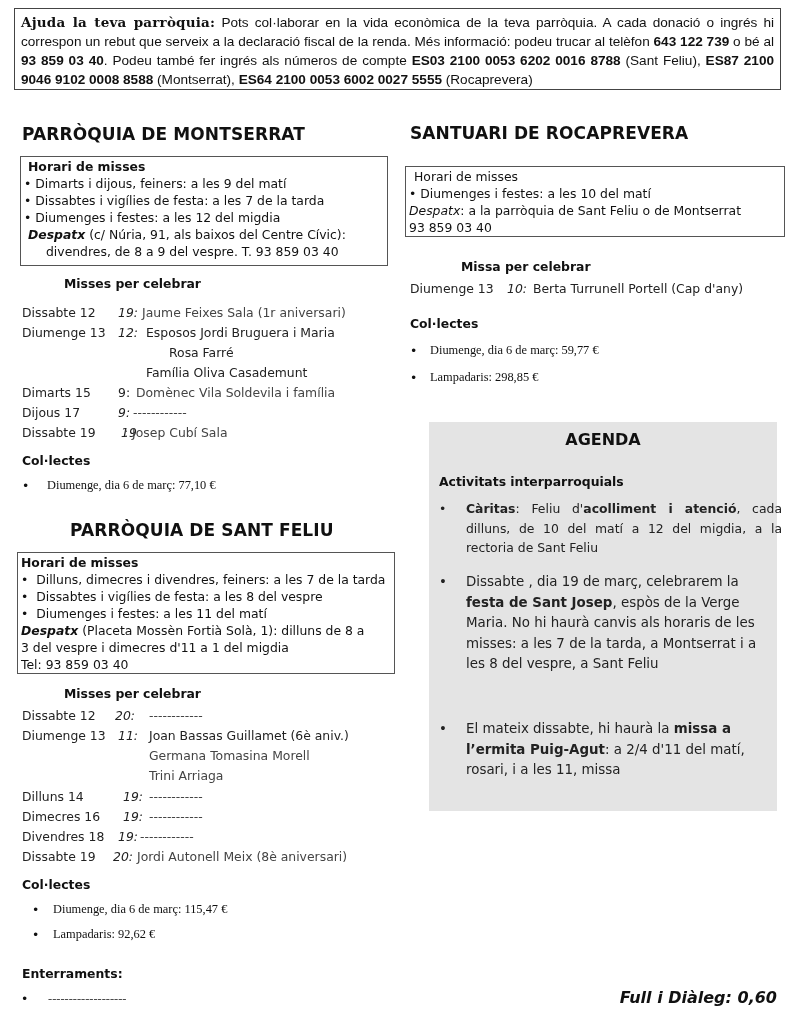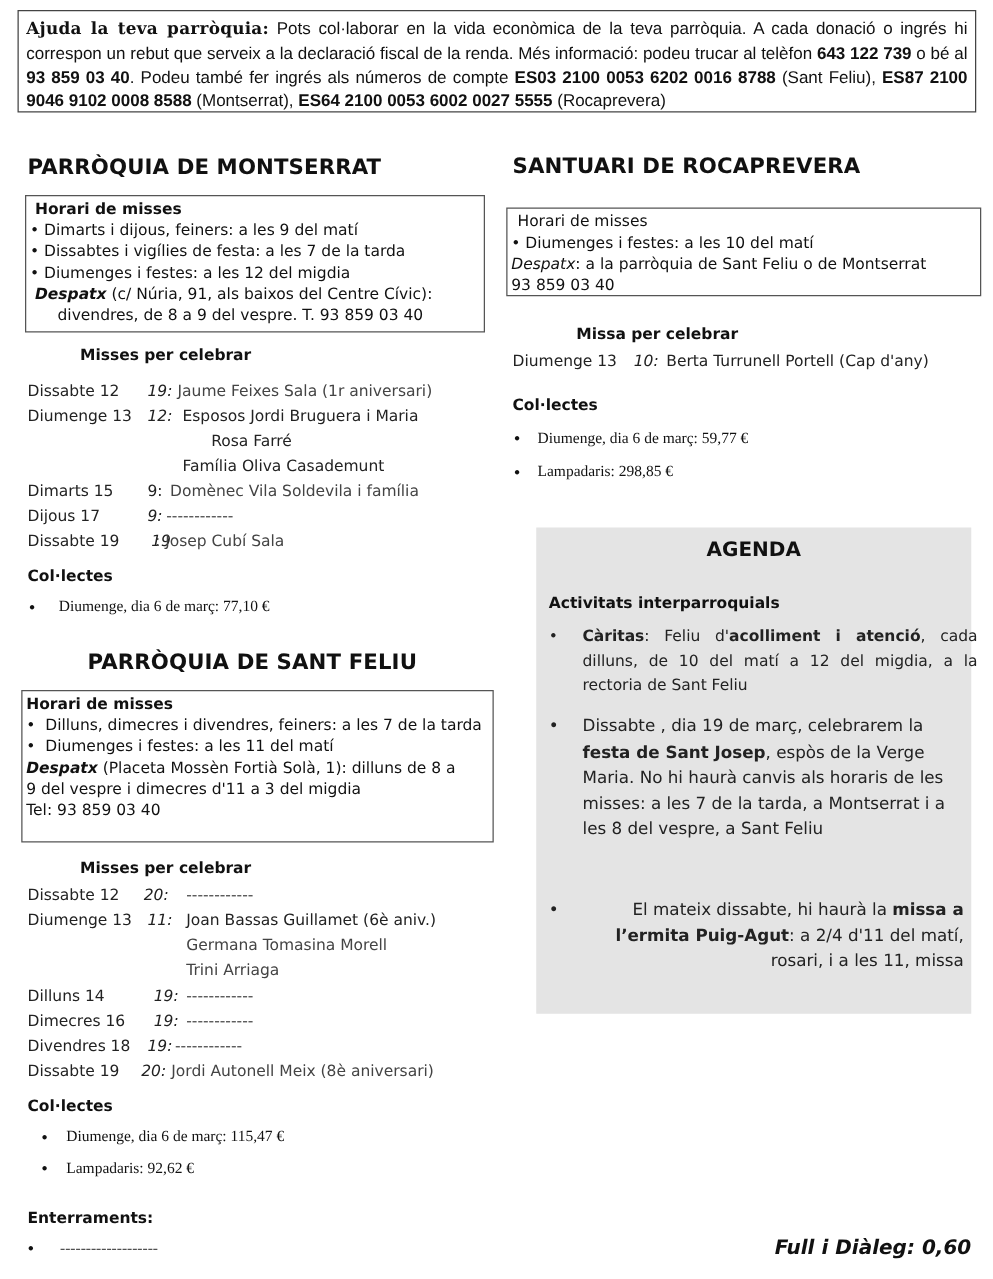--- a/index.html
+++ b/index.html
@@ -100,23 +100,24 @@
 <div class="bullet" style="left:22px; top:478px;">
   <span class="dot">•</span>
   <span class="txt" style="left:25px;">Diumenge, dia 6 de març: 77,10 €</span>
 </div>
 
 <h2 class="section abs" style="left:70px; top:520px;">PARRÒQUIA DE SANT FELIU</h2>
 
 <div class="box abs" style="left:17px; top:552px; width:378px; height:122px;">
   <div class="ttl">Horari de misses</div>
   <div><span>•&nbsp;&nbsp;</span><span>Dilluns, dimecres i divendres, feiners: a les 7 de la tarda</span></div>
+  <div><span>•&nbsp;&nbsp;</span><span>Dissabtes i vigílies de festa: a les 8 del vespre</span></div>
   <div><span>•&nbsp;&nbsp;</span><span>Diumenges i festes: a les 11 del matí</span></div>
   <div><b><i>Despatx</i></b><span> (Placeta Mossèn Fortià Solà, 1): dilluns de 8 a</span></div>
-  <div>9 del vespre i dimecres d'11 a 3 del migdia</div>
+  <div>3 del vespre i dimecres d'11 a 1 del migdia</div>
   <div>Tel: 93 859 03 40</div>
 </div>
 
 <div class="subhead abs" style="left:64px; top:686px;">Misses per celebrar</div>
 
 <div class="row" style="left:22px; top:708px;">
   <span class="day">Dissabte 12</span>
   <span class="time" style="left:93px;">20:</span>
   <span class="intent" style="left:127px;">------------</span>
 </div>
@@ -207,19 +208,19 @@
 
   <div class="ag-item" style="top:150px;">
     <span class="dot">•</span>
     <div class="body" style="width:312px;">
       <span>Dissabte , dia 19 de març, celebrarem la </span><b>festa de Sant Josep</b><span>, espòs de la Verge Maria. No hi haurà canvis als horaris de les misses: a les 7 de la tarda, a Montserrat i a les 8 del vespre, a Sant Feliu</span>
     </div>
   </div>
 
   <div class="ag-item" style="top:297px;">
     <span class="dot">•</span>
-    <div class="body" style="width:305px;text-align:right;">
+    <div class="body" style="width:305px;">
       <span>El mateix dissabte, hi haurà la </span><b>missa a l’ermita Puig-Agut</b><span>: a 2/4 d'11 del matí, rosari, i a les 11, missa</span>
     </div>
   </div>
 </div>
 
 <div id="footer-price" class="abs">Full i Diàleg: 0,60</div>
 
 </body></html>

